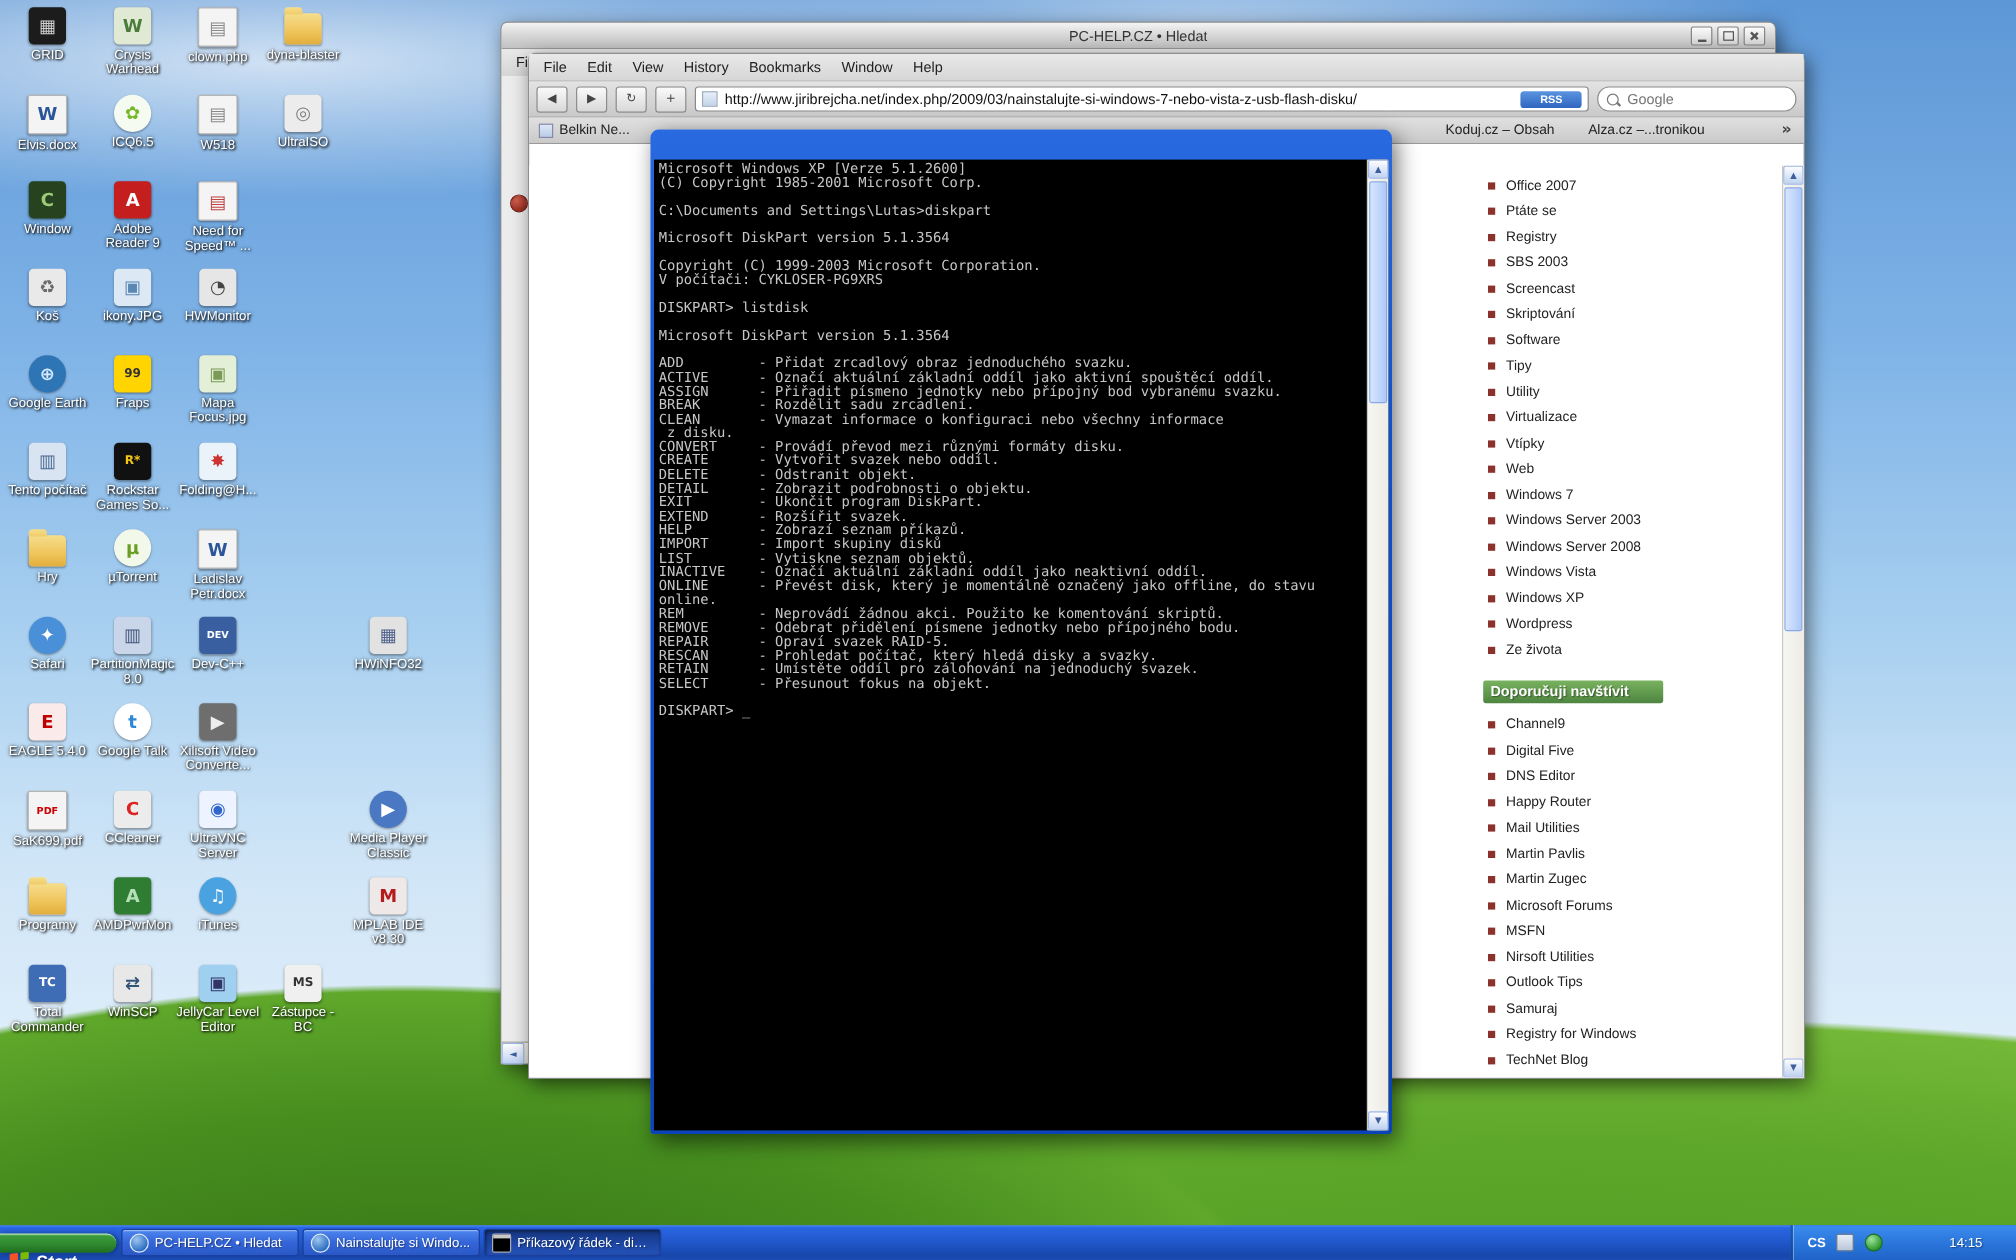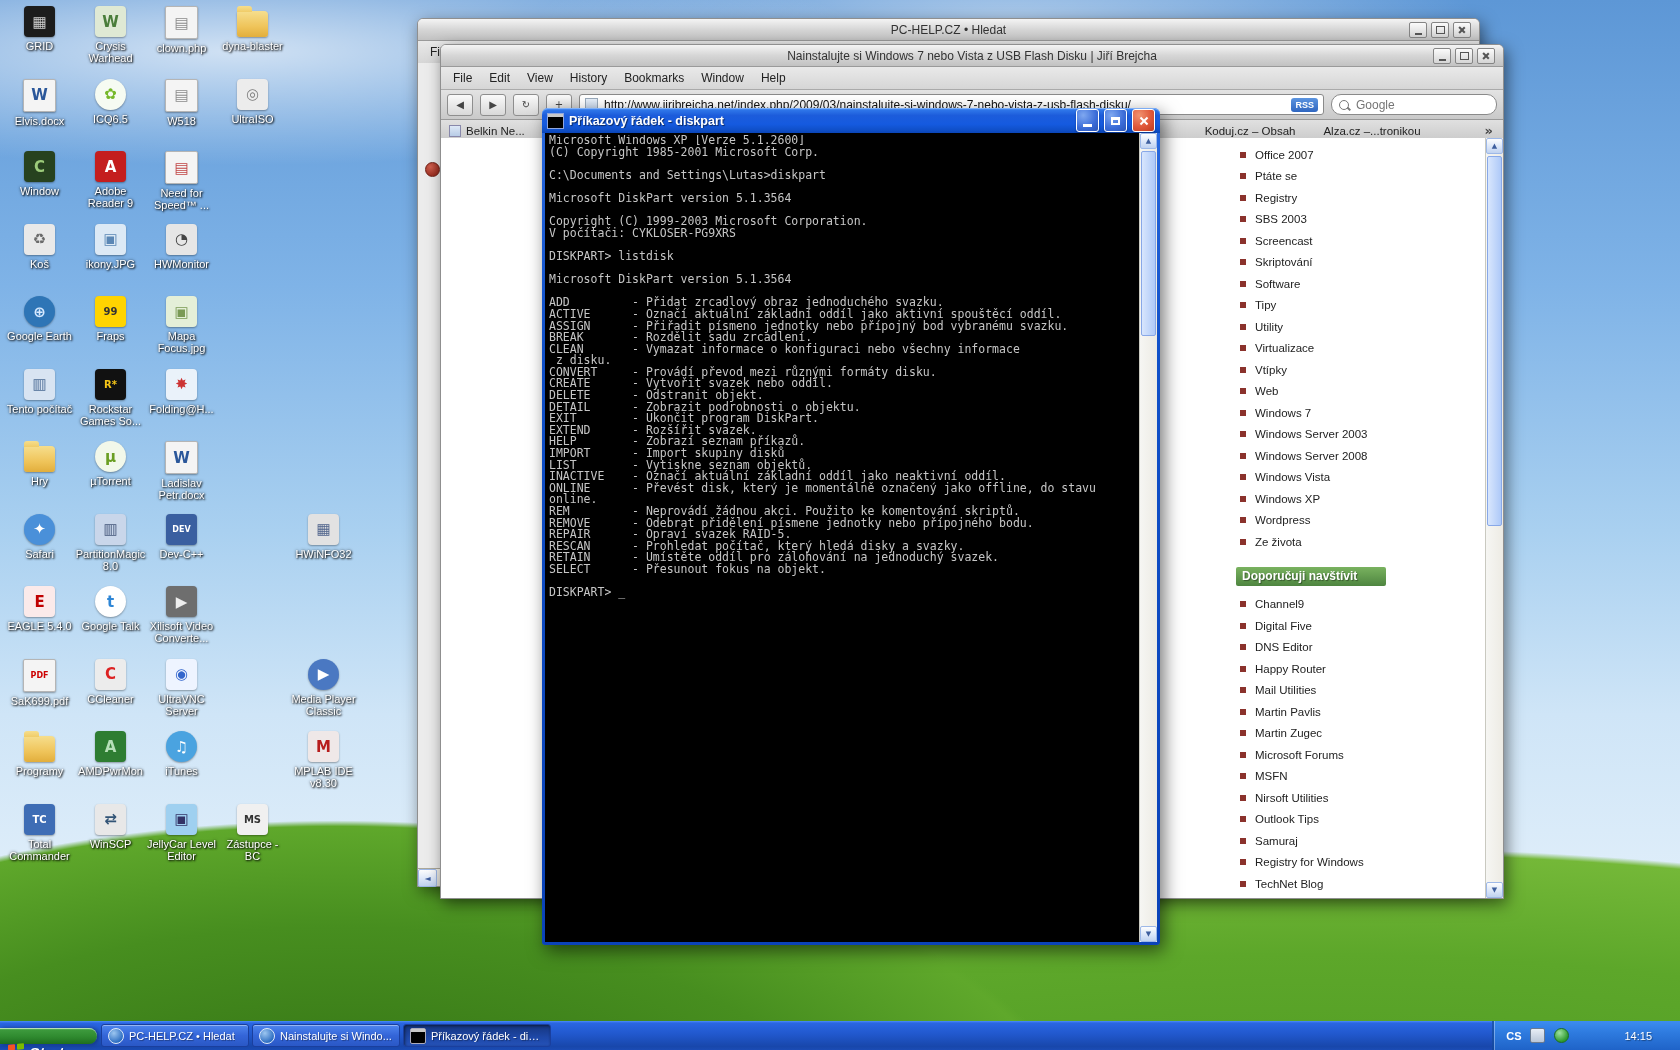--- a/index.html
+++ b/index.html
@@ -66,21 +66,21 @@
   .toolbar{height:29px;background:linear-gradient(180deg,#e3e3e3,#c9c9c9);
     border-bottom:1px solid #999;display:flex;align-items:center;gap:7px;padding:0 6px;}
   .navbtn{width:24px;height:20px;border:1px solid #8e8e8e;border-radius:3px;
     background:linear-gradient(180deg,#fafafa,#d8d8d8);display:flex;align-items:center;justify-content:center;
     font-size:10px;color:#444;font-family:"DejaVu Sans",sans-serif;}
   .url-field{flex:1;height:19px;background:#fff;border:1px solid #8a8a8a;border-radius:3px;
     display:flex;align-items:center;gap:6px;padding:0 5px;font-size:12px;color:#111;min-width:0;}
   .favicon{width:11px;height:11px;border:1px solid #9ab;background:linear-gradient(180deg,#e8f0fa,#c2d4ea);flex:0 0 auto;}
   .url-text{white-space:nowrap;overflow:hidden;text-overflow:ellipsis;}
   .rss-badge{margin-left:auto;background:linear-gradient(180deg,#5b94e0,#2f66c0);color:#fff;
-    font-size:9px;font-weight:bold;padding:2px 4px;border-radius:3px;flex:0 0 auto;text-align:right;}
+    font-size:9px;font-weight:bold;padding:2px 16px;border-radius:3px;flex:0 0 auto;text-align:right;}
   .search-field{width:150px;height:19px;border:1px solid #8a8a8a;border-radius:10px;background:#fff;
     display:flex;align-items:center;gap:5px;padding:0 7px;flex:0 0 auto;}
   .mag{position:relative;width:8px;height:8px;border:1.5px solid #777;border-radius:50%;flex:0 0 auto;}
   .mag::after{content:"";position:absolute;width:4px;height:1.6px;background:#777;
     transform:rotate(45deg);right:-3px;bottom:-1px;}
   .search-field input{border:none;outline:none;width:100%;font-size:12px;color:#333;
     font-family:"Liberation Sans",sans-serif;background:transparent;}
   .bookmarksbar{height:21px;background:linear-gradient(180deg,#e0e0e0,#cacaca);
     border-bottom:1px solid #9a9a9a;display:flex;align-items:center;padding:0 8px;font-size:11.5px;color:#222;}
   .bm-left,.bm-right{display:flex;align-items:center;gap:28px;}
@@ -491,34 +491,20 @@
     </div>
     <div class="bw-body">
       <span class="red-dot"></span>
     </div>
     <div class="bw-hscroll">
       <span class="hbtn">◄</span>
     </div>
   </div>
 
   <div class="metal-win" id="browser-window">
-    <div class="metal-titlebar">
-      <span class="metal-title">Nainstalujte si Windows 7 nebo Vista z USB Flash Disku | Jiří Brejcha</span>
-      <span class="metal-controls">
-        <span class="mbtn">
-            <span class="g-min"></span>
-          </span>
-        <span class="mbtn">
-            <span class="g-max"></span>
-          </span>
-        <span class="mbtn">
-            <span class="g-x"></span>
-          </span>
-      </span>
-    </div>
     <div class="menubar">
 
     <span class="menu-item">File</span>
         <span class="menu-item">Edit</span>
         <span class="menu-item">View</span>
         <span class="menu-item">History</span>
         <span class="menu-item">Bookmarks</span>
         <span class="menu-item">Window</span>
         <span class="menu-item">Help</span>
       </div>
@@ -700,33 +686,20 @@
       </div>
       <div class="v-scroll">
         <div class="scroll-btn up">▲</div>
         <div class="scroll-thumb"></div>
         <div class="scroll-btn down">▼</div>
       </div>
     </div>
   </div>
 
   <div id="terminal-window">
-    <div class="xp-titlebar">
-      <span class="cmd-icon"></span>
-      <span class="xp-title">Příkazový řádek - diskpart</span>
-      <span class="xp-btn">
-          <span class="xg-min"></span>
-        </span>
-      <span class="xp-btn">
-          <span class="xg-max"></span>
-        </span>
-      <span class="xp-btn close">
-          <span class="xg-x"></span>
-        </span>
-    </div>
     <div class="terminal-body">
       <pre class="term-text">Microsoft Windows XP [Verze 5.1.2600]
 (C) Copyright 1985-2001 Microsoft Corp.
 
 C:\Documents and Settings\Lutas&gt;diskpart
 
 Microsoft DiskPart version 5.1.3564
 
 Copyright (C) 1999-2003 Microsoft Corporation.
 V počítači: CYKLOSER-PG9XRS

